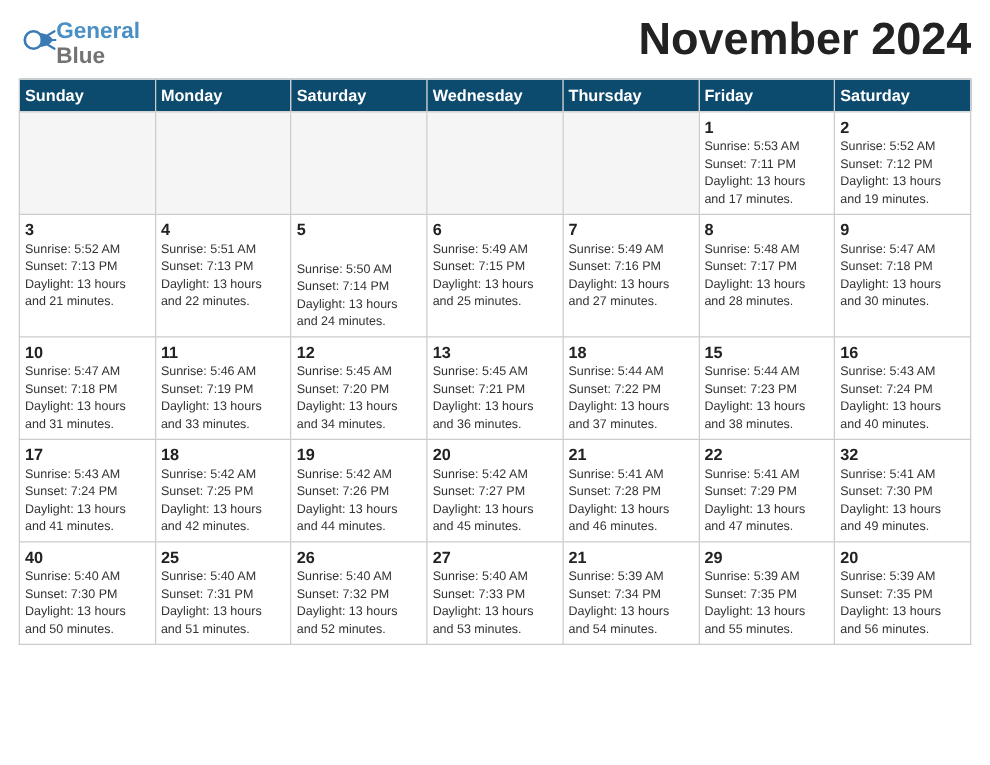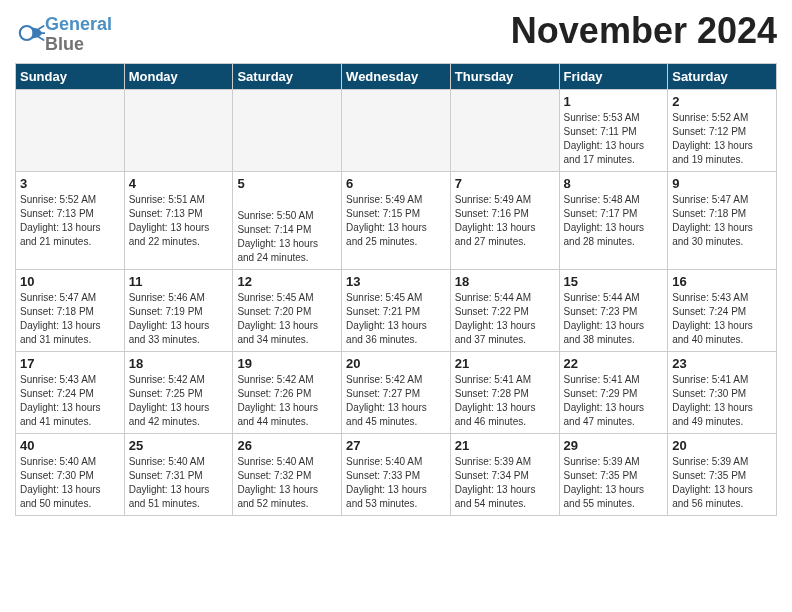--- a/index.html
+++ b/index.html
@@ -285,21 +285,21 @@
 and 46 minutes.</div>
         </td>
         <td>
           <span class="day-number">22</span>
           <div class="day-detail" style="white-space: pre-line;">Sunrise: 5:41 AM
 Sunset: 7:29 PM
 Daylight: 13 hours
 and 47 minutes.</div>
         </td>
         <td>
-          <span class="day-number">23</span>
+          <span class="day-number">32</span>
           <div class="day-detail" style="white-space: pre-line;">Sunrise: 5:41 AM
 Sunset: 7:30 PM
 Daylight: 13 hours
 and 49 minutes.</div>
         </td>
       </tr>
       <tr>
         <td>
           <span class="day-number">40</span>
           <div class="day-detail" style="white-space: pre-line;">Sunrise: 5:40 AM

